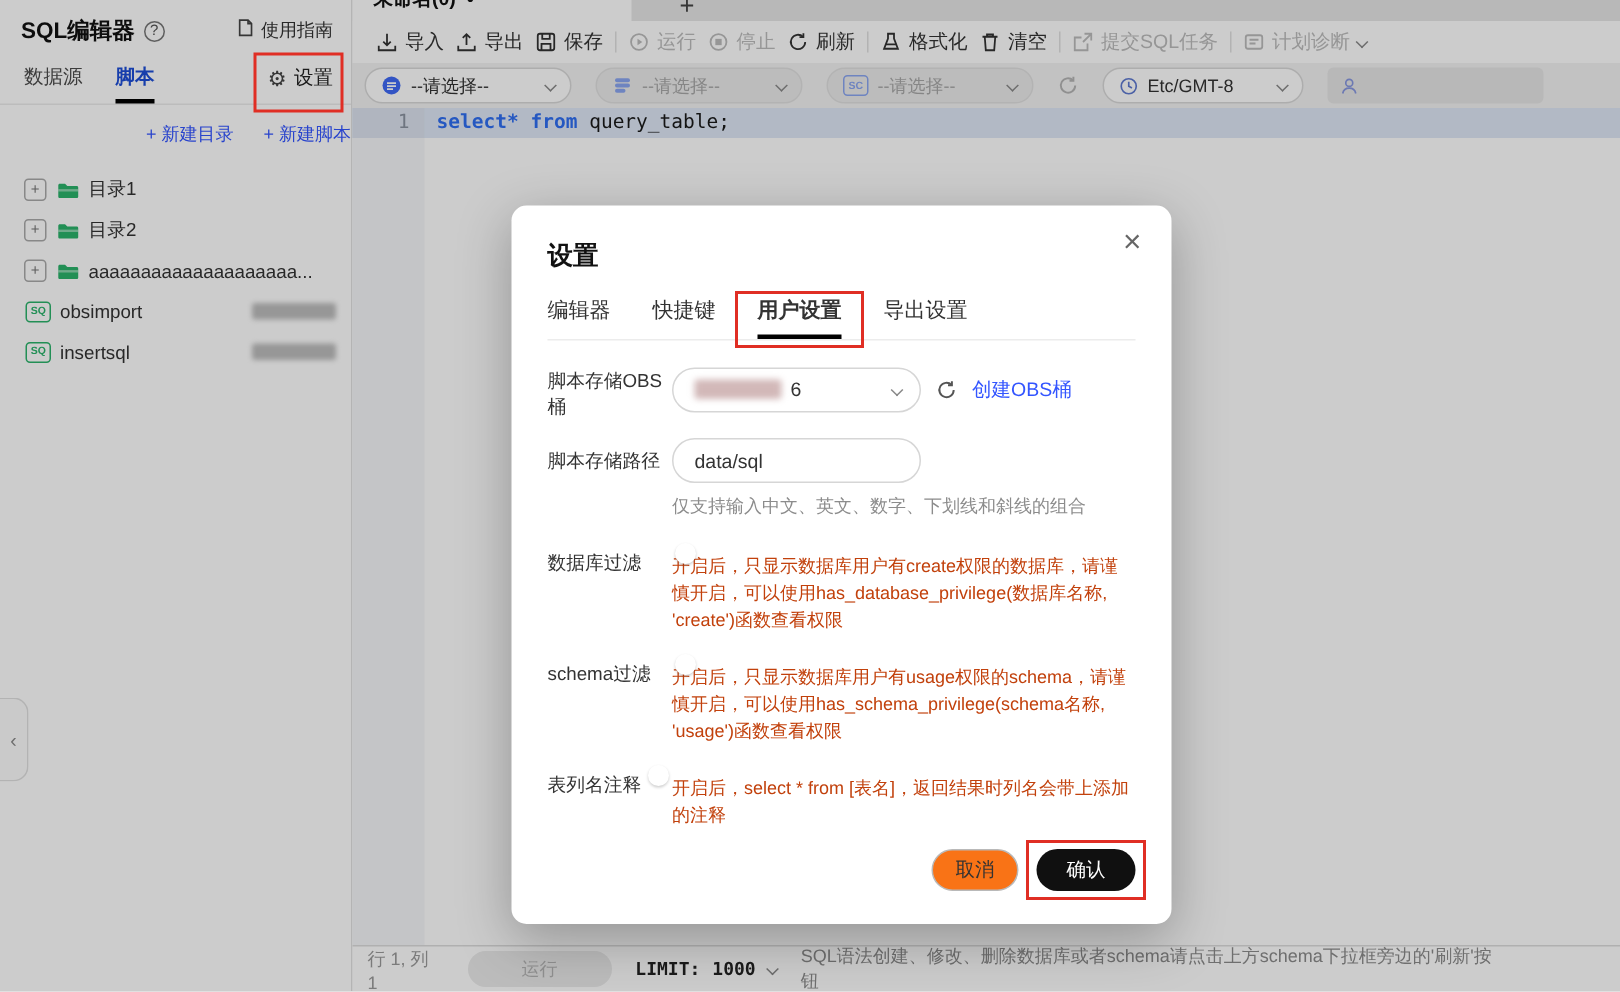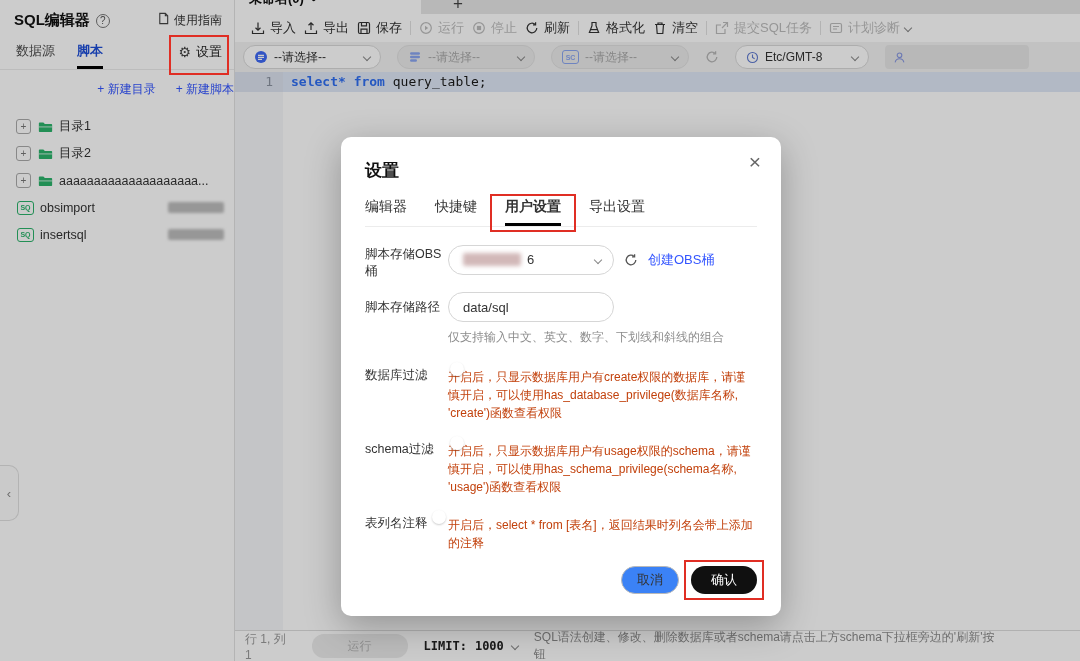--- a/index.html
+++ b/index.html
@@ -108,21 +108,21 @@
   .fctrl { flex:1; }
   .obs-row { display:flex; align-items:center; gap:10px; }
   .m-select { width:166px; height:30px; border:1px solid #d6d6d6; border-radius:15px; display:flex;
               align-items:center; gap:6px; padding:0 12px 0 14px; }
   .m-select .chev { margin-left:auto; }
   .m-input { width:166px; height:30px; border:1px solid #d6d6d6; border-radius:15px; padding:0 14px;
              font-size:13px; color:#333; outline:none; font-family:inherit; }
   .f-hint { margin-top:7px; font-size:12px; color:#8c8c8c; }
   .f-desc { margin-top:8px; font-size:12px; color:#c2410c; line-height:1.5; max-width:320px; }
   .m-footer { display:flex; justify-content:flex-end; align-items:center; gap:12px; margin-top:14px; }
-  .btn-cancel { width:58px; height:28px; border:1px solid #b9b9b9; border-radius:14px; background:#3b82f6;
+  .btn-cancel { width:58px; height:28px; border:1px solid #b9b9b9; border-radius:14px; background:#f97316;
                 font-size:13px; color:#333; display:flex; align-items:center; justify-content:center; }
   .btn-confirm { width:66px; height:28px; border-radius:14px; background:#101010; color:#fff; font-size:13px;
                  display:flex; align-items:center; justify-content:center; position:relative; }
 
   
   .ann::after { content:""; position:absolute; border:2px solid #e02e24; z-index:60; pointer-events:none; }
   .ann-gear::after    { inset:-8px -7px -6px -9px; }
   .ann-usertab::after { inset:-4px -15px -9px -15px; }
   .ann-confirm::after { inset:-6px -7px -6px -7px; }
 </style>

